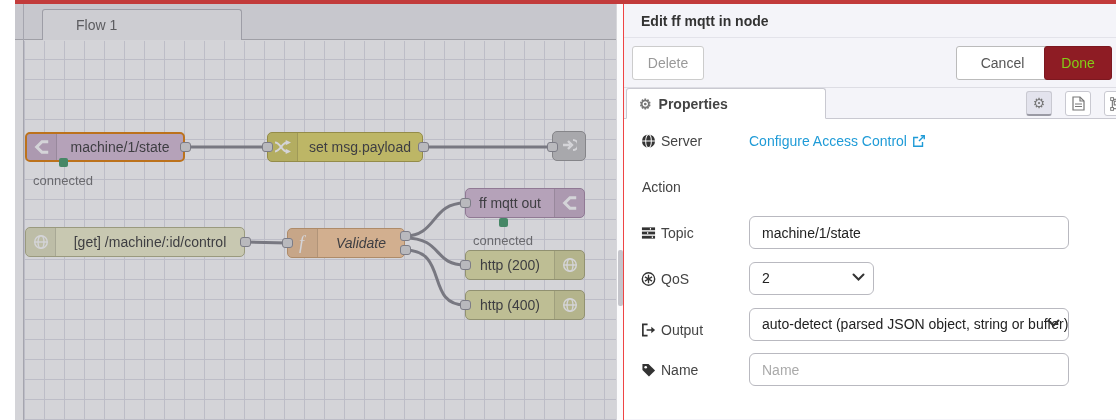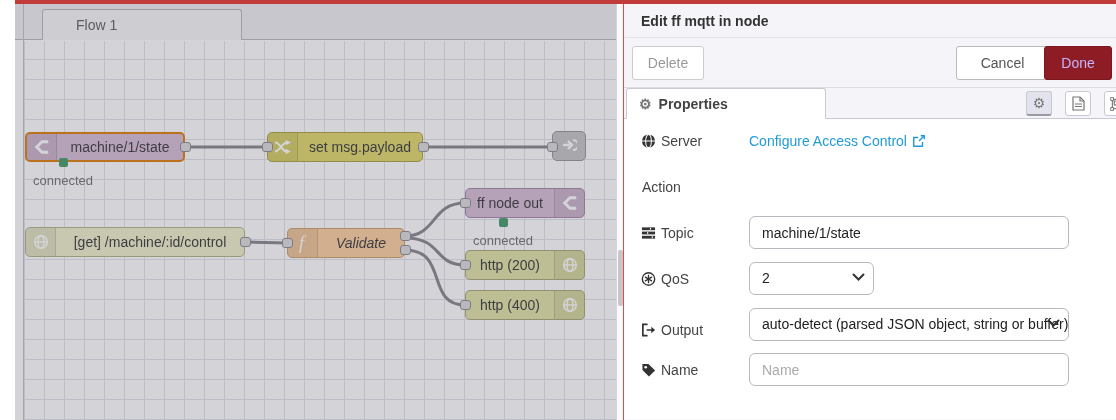--- a/index.html
+++ b/index.html
@@ -56,21 +56,21 @@
 
   
   .panel { position:absolute; left:608px; top:4px; width:508px; height:416px; background:#f4f4f9; border-left:1px solid #ef4444; }
   .panel-title { height:34px; line-height:34px; padding-left:17px; font-size:14px; font-weight:bold; color:#333;
     border-bottom:1px solid #e3e3ea; }
   .panel-toolbar { position:relative; height:50px; border-bottom:1px solid #ddddE4; }
   .btn { position:absolute; top:8px; height:34px; font-family:"Liberation Sans",sans-serif; font-size:14px;
     border-radius:3px; cursor:pointer; }
   .btn-delete { left:8px;  width:72px; background:#fff; border:1px solid #ccc; color:#999; }
   .btn-cancel { left:332px; width:93px; background:#fff; border:1px solid #bbb; color:#555; }
-  .btn-done   { left:420px; width:68px; background:#8e1c24; border:1px solid #7c1820; color:#c4b5fd; }
+  .btn-done   { left:420px; width:68px; background:#8e1c24; border:1px solid #7c1820; color:#84cc16; }
 
   .tabs-row { position:relative; height:31px; background:#f4f4f9; border-bottom:1px solid #c9c9d1; }
   .prop-tab { position:absolute; left:2px; top:0; width:200px; height:31px; background:#fff;
     border:1px solid #c9c9d1; border-bottom:1px solid #fff; border-radius:3px 3px 0 0;
     display:flex; align-items:center; gap:7px; padding-left:12px;
     font-size:14px; font-weight:bold; color:#444; z-index:2; }
   .mini-btn { position:absolute; top:3px; width:26px; height:25px; background:#fff; border:1px solid #c9c9d1;
     border-radius:3px; display:flex; align-items:center; justify-content:center; cursor:pointer; }
   .mini-btn.active { background:#e3e3ed; border-bottom:2px solid #9a9aa4; }
   .gear-glyph { font-size:14px; color:#777; line-height:1; }
@@ -175,21 +175,21 @@
             <text x="3" y="16" font-family="Liberation Serif, serif" font-style="italic" font-size="18" fill="#fff">f</text>
           </svg>
       </div>
       <div class="nlabel italic">Validate</div>
     </div>
     <div class="port" style="left:267px;top:234px;"></div>
     <div class="port" style="left:385px;top:227px;"></div>
     <div class="port" style="left:385px;top:241px;"></div>
 
     <div class="node n-mqtt" style="left:450px;top:184px;width:120px;">
-      <div class="nlabel">ff node out</div>
+      <div class="nlabel">ff mqtt out</div>
       <div class="ibox right">
         <svg width="18" height="16" viewBox="0 0 20 18">
             <path d="M17 3 H10 L4 9 L10 15 H17" stroke="#fff" stroke-width="3.4" fill="none"></path>
           </svg>
       </div>
     </div>
     <div class="port" style="left:445px;top:194px;"></div>
     <div class="status" style="left:458px;top:214px;">
       <span class="dot"></span>
       <span>connected</span>

